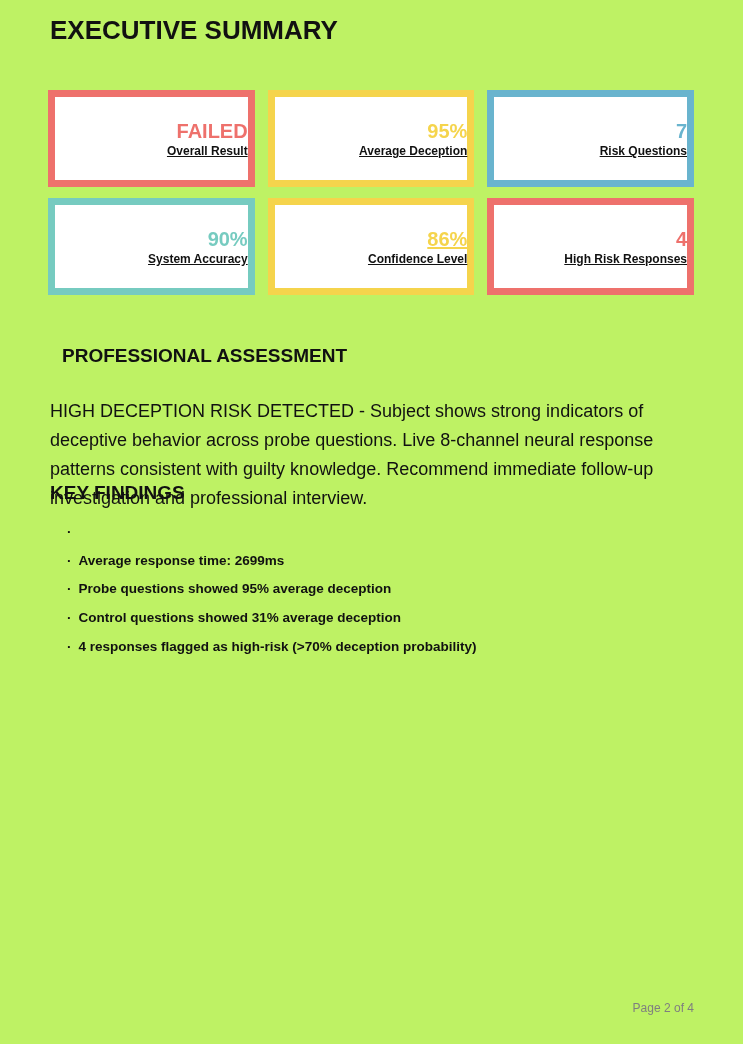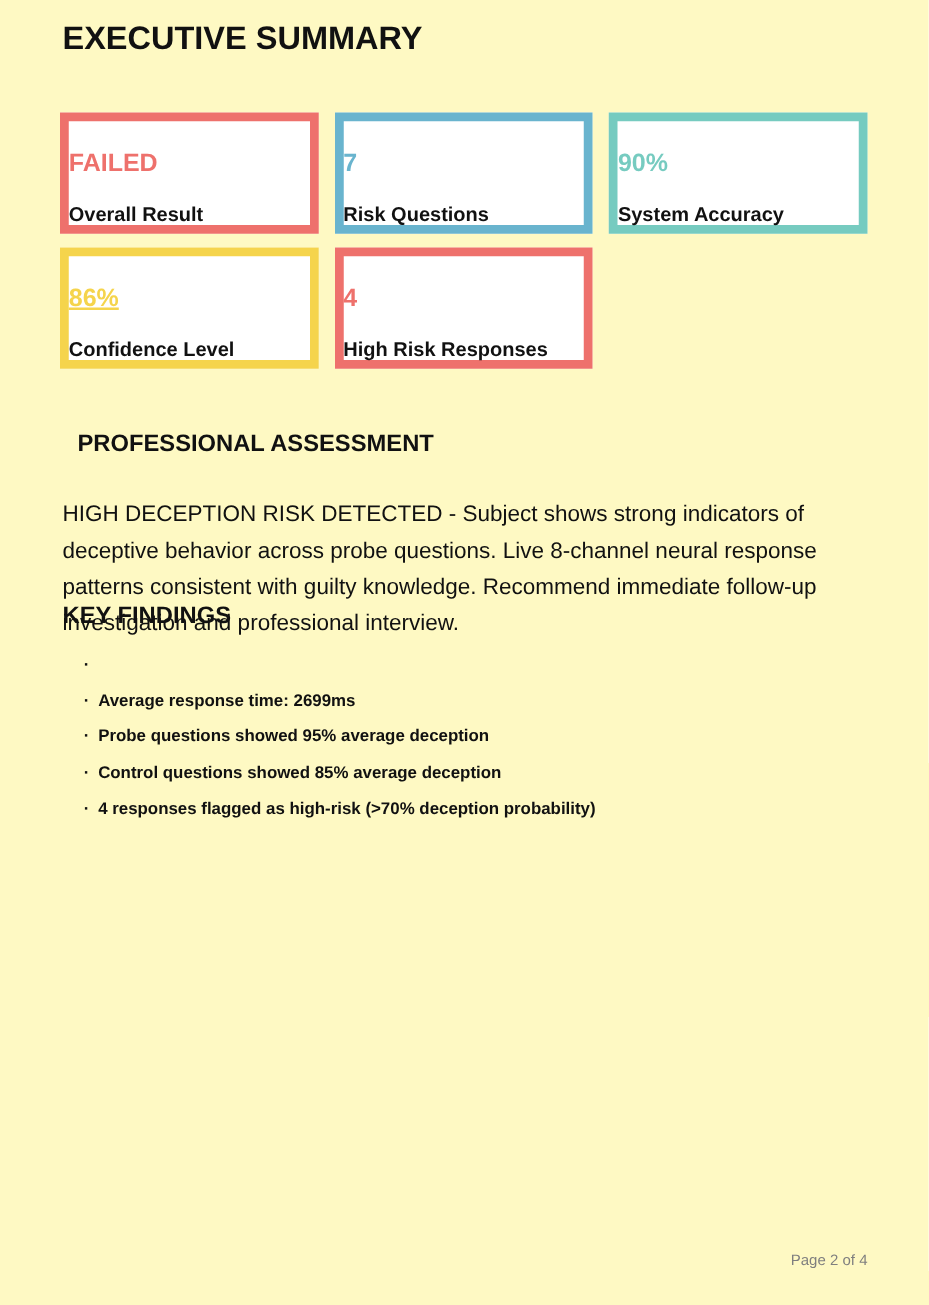--- a/index.html
+++ b/index.html
@@ -4,21 +4,21 @@
 <style>
   html, body {
     margin: 0;
     padding: 0;
     background: #ffffff;
   }
   .page {
     position: relative;
     width: 743px;
     height: 1044px;
-    background: #fef9c3;
+    background: #bef264;
     font-family: "Liberation Sans", sans-serif;
     color: #111111;
     overflow: hidden;
   }
   .report-title {
     position: absolute;
     left: 50px;
     top: 17px;
     margin: 0;
     font-size: 26px;
@@ -37,34 +37,35 @@
     column-gap: 13px;
     row-gap: 11px;
   }
   .metric-card {
     box-sizing: border-box;
     height: 97px;
     background: #ffffff;
     border: 7px solid #cccccc; 
     display: flex;
     flex-direction: column;
-    align-items: flex-start;
+    align-items: flex-end;
     padding-top: 24px;
   }
   .metric-value {
     font-size: 20px;
     line-height: 20px;
     font-weight: 700;
   }
   .metric-label {
-    margin-top: 25px;
-    font-size: 16px;
+    margin-top: 4px;
+    font-size: 12px;
     line-height: 13px;
     font-weight: 700;
     color: #111111;
+    text-decoration: underline;
   }
   .section-heading {
     position: absolute;
     left: 50px;
     margin: 0;
     font-size: 19px;
     line-height: 1;
     font-weight: 700;
     color: #111111;
   }
@@ -117,20 +118,24 @@
 
   <h1 class="report-title">EXECUTIVE SUMMARY</h1>
 
   <div class="metric-grid">
 
     <div class="metric-card" style="border-color: rgb(238, 113, 108);">
       <div class="metric-value" style="color: rgb(238, 113, 108);">FAILED</div>
       <div class="metric-label">Overall Result</div>
     </div>
 
+    <div class="metric-card" style="border-color: rgb(245, 212, 76);">
+      <div class="metric-value" style="color: rgb(245, 212, 76);">95%</div>
+      <div class="metric-label">Average Deception</div>
+    </div>
 
     <div class="metric-card" style="border-color: rgb(105, 180, 206);">
       <div class="metric-value" style="color: rgb(105, 180, 206);">7</div>
       <div class="metric-label">Risk Questions</div>
     </div>
 
     <div class="metric-card" style="border-color: rgb(118, 203, 192);">
       <div class="metric-value" style="color: rgb(118, 203, 192);">90%</div>
       <div class="metric-label">System Accuracy</div>
     </div>
@@ -160,21 +165,21 @@
     <div class="finding-item">
       <span class="finding-bullet">·</span>
       <span>Average response time: 2699ms</span>
     </div>
     <div class="finding-item">
       <span class="finding-bullet">·</span>
       <span>Probe questions showed 95% average deception</span>
     </div>
     <div class="finding-item">
       <span class="finding-bullet">·</span>
-      <span>Control questions showed 85% average deception</span>
+      <span>Control questions showed 31% average deception</span>
     </div>
     <div class="finding-item">
       <span class="finding-bullet">·</span>
       <span>4 responses flagged as high-risk (&gt;70% deception probability)</span>
     </div>
   </div>
 
   <div class="page-footer">Page 2 of 4</div>
 
 </div>

